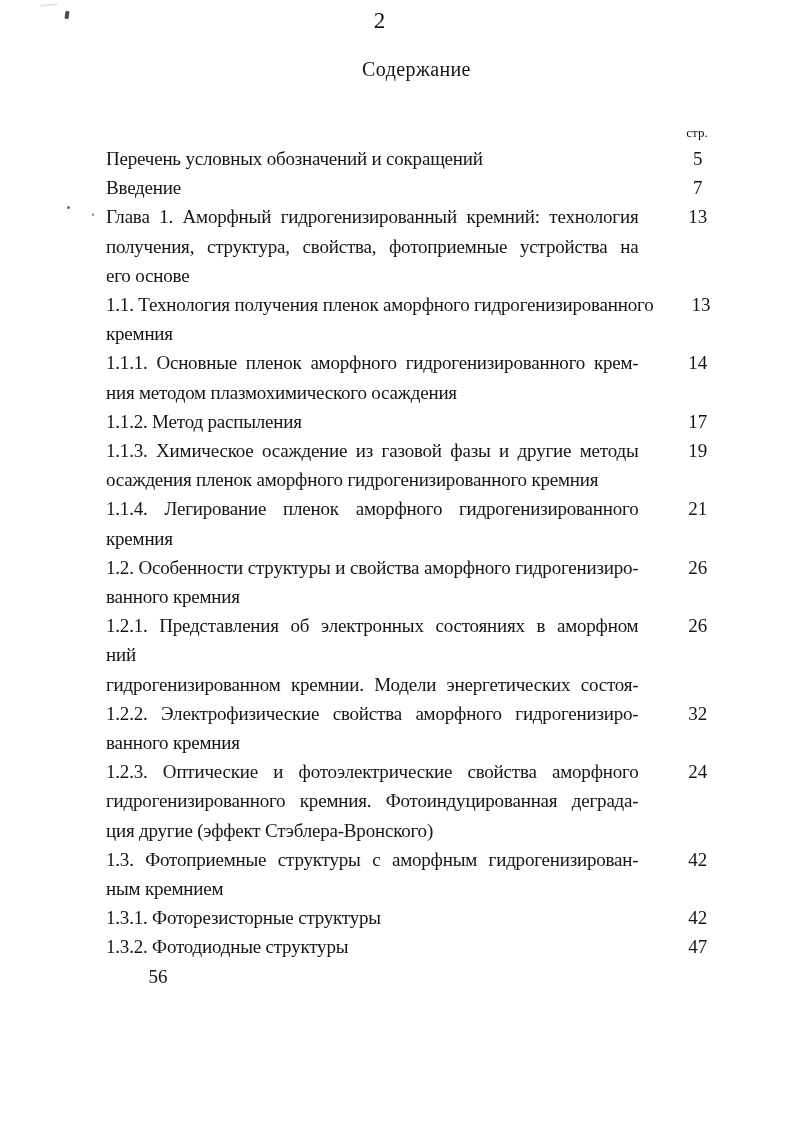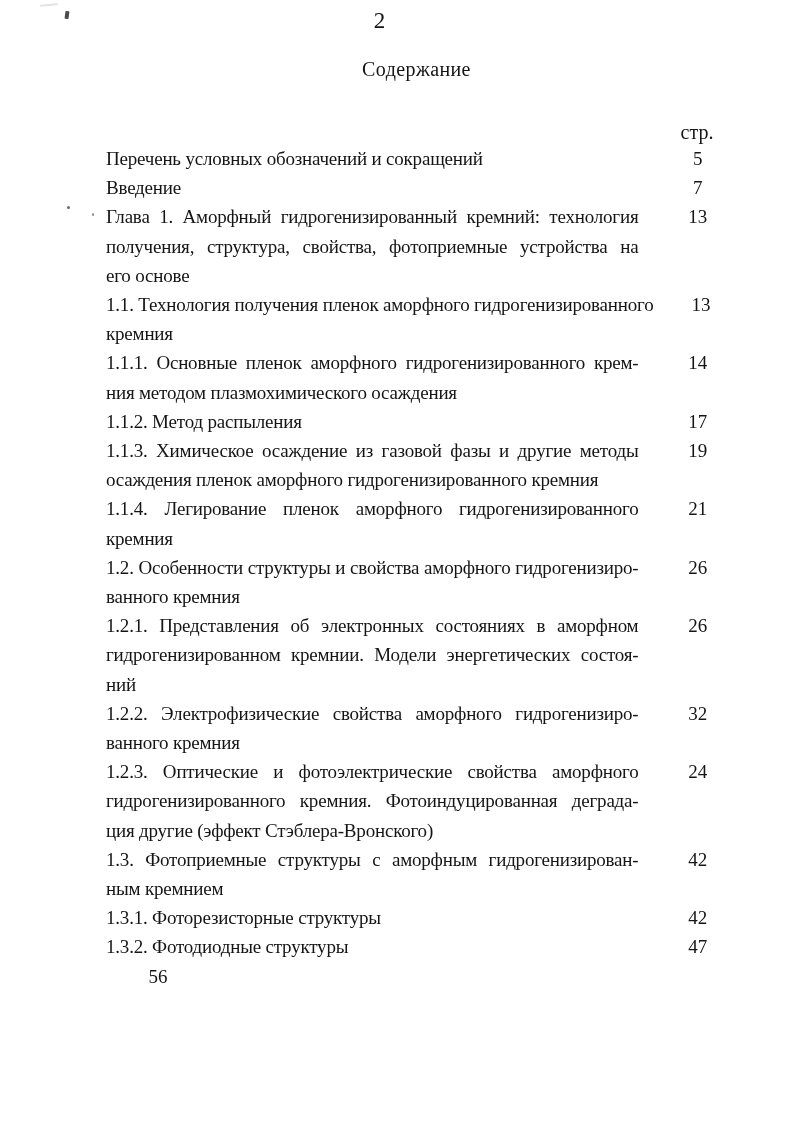--- a/index.html
+++ b/index.html
@@ -34,21 +34,21 @@
     font-weight: normal;
     margin: 0;
     letter-spacing: 0.4px;
   }
   .col-header {
     position: absolute;
     top: 118px;
     left: 637px;
     width: 120px;
     text-align: center;
-    font-size: 20px;
+    font-size: 13px;
     line-height: 29.2px;
   }
   .toc-list {
     position: absolute;
     top: 144px;
     left: 98px;
     width: 659px;
   }
   .entry { display: flex; align-items: flex-start; }
   .entry-text {
@@ -160,22 +160,22 @@
       <div class="entry">
         <div class="entry-text">
           <div class="line fill">1.2. Особенности структуры и свойства аморфного гидрогенизиро-</div>
           <div class="line">ванного кремния</div>
         </div>
         <div class="entry-page">26</div>
       </div>
       <div class="entry">
         <div class="entry-text">
           <div class="line fill">1.2.1. Представления об электронных состояниях в аморфном</div>
+          <div class="line">ний</div>
           <div class="line fill">гидрогенизированном кремнии. Модели энергетических состоя-</div>
-          <div class="line">ний</div>
         </div>
         <div class="entry-page">26</div>
       </div>
       <div class="entry">
         <div class="entry-text">
           <div class="line fill">1.2.2. Электрофизические свойства аморфного гидрогенизиро-</div>
           <div class="line">ванного кремния</div>
         </div>
         <div class="entry-page">32</div>
       </div>

